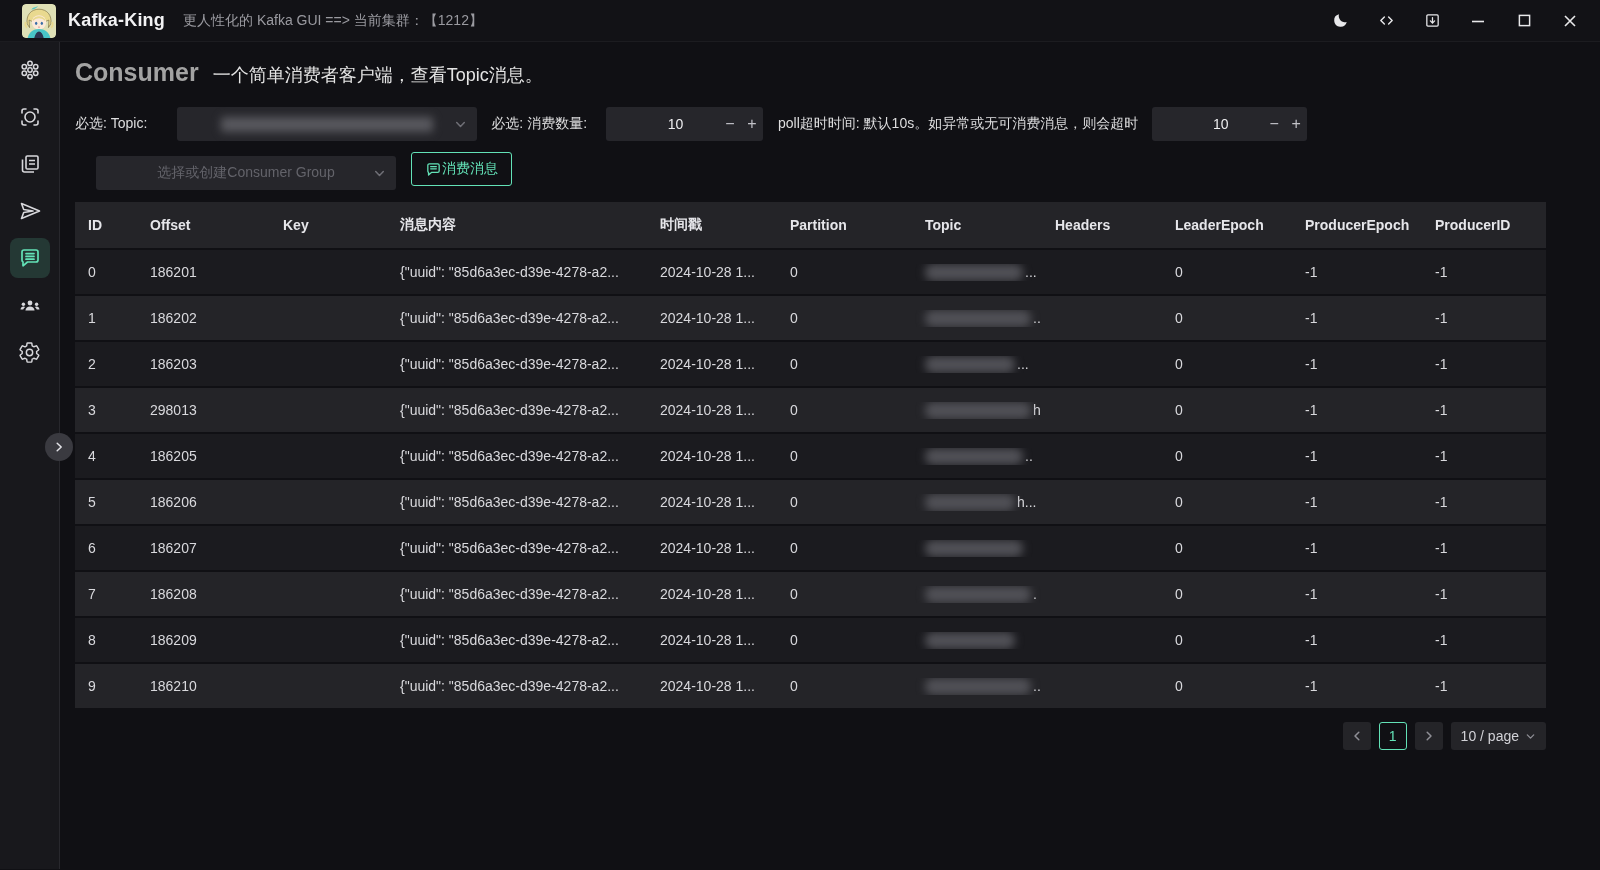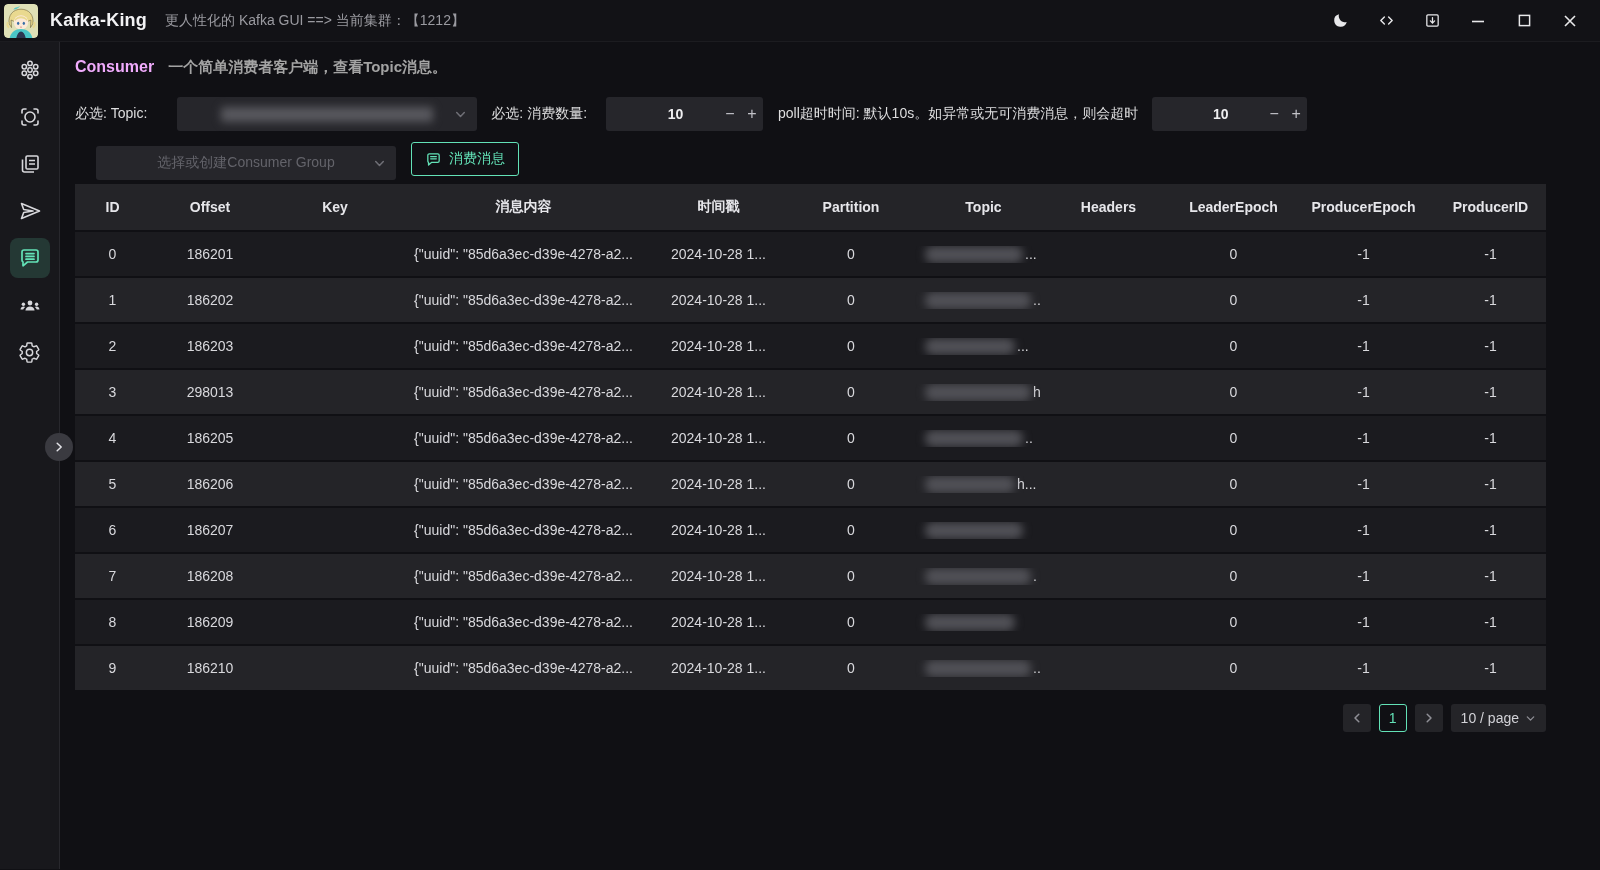--- a/index.html
+++ b/index.html
@@ -6,21 +6,21 @@
   html,body { width:1600px; height:870px; overflow:hidden; }
   body {
     background:#101014;
     font-family:"Liberation Sans","DejaVu Sans",sans-serif;
     color:#e2e2e6;
     font-size:14px;
   }
   
   .titlebar {
     height:42px; background:#121216; display:flex; align-items:center;
-    padding-left:4px; border-bottom:1px solid #1c1c20;
+    padding-left:22px; border-bottom:1px solid #1c1c20;
   }
   .avatar { width:34px; height:34px; border-radius:4px; overflow:hidden; flex:0 0 auto; }
   .app-name { font-size:18px; font-weight:bold; color:#f2f2f4; margin-left:12px; letter-spacing:.2px; }
   .app-subtitle { font-size:14px; color:#9a9aa0; margin-left:18px; }
   .win-controls { margin-left:auto; display:flex; align-items:center; gap:14px; padding-right:14px; }
   .win-btn { width:32px; height:30px; display:flex; align-items:center; justify-content:center; cursor:pointer; border-radius:4px; }
   
   .app-body { display:flex; height:827px; position:relative; }
   .sidebar {
     width:60px; background:#18181c; border-right:1px solid #28282d;
@@ -28,48 +28,48 @@
   }
   .side-item { width:40px; height:40px; border-radius:8px; display:flex; align-items:center; justify-content:center; cursor:pointer; }
   .side-item.active { background:rgba(99,226,183,0.16); }
   .collapse-toggle {
     position:absolute; left:45px; top:391px; width:28px; height:28px; border-radius:50%;
     background:#3a3a40; display:flex; align-items:center; justify-content:center; z-index:5; cursor:pointer;
   }
   
   .main { flex:1; padding:0 54px 0 15px; }
   .page-head { margin-top:16px; display:flex; align-items:baseline; gap:14px; }
-  .page-title { font-size:16px; font-weight:bold; color:#f0abfc; }
-  .page-subtitle { font-size:15px; color:#a3a3a3; font-weight:bold; }
+  .page-title { font-size:25px; font-weight:bold; color:#a3a3a3; }
+  .page-subtitle { font-size:18px; color:#e5e5e5; font-weight:normal; }
   .form-row { display:flex; align-items:center; margin-top:20px; font-size:14px; color:#dededf; }
   .form-row.second { margin-top:7px; }
   .lbl { white-space:nowrap; }
   .select-box {
     height:34px; background:#26262b; border-radius:3px; position:relative;
     display:flex; align-items:center; cursor:pointer;
   }
   .select-box .chev { position:absolute; right:10px; }
   .topic-select { width:300px; margin-left:30px; justify-content:center; }
   .group-select { width:300px; margin-left:21px; justify-content:center;margin-top:8px; }
   .placeholder-text { color:#63636a; font-size:14px; }
   .blur-pill { background:#58585e; border-radius:2px; filter:blur(4px); }
   .topic-blur { width:212px; height:15px; }
   .spinner {
     height:34px; background:#26262b; border-radius:3px; display:flex; align-items:center; cursor:text;
   }
-  .spinner .val { flex:1; text-align:center; color:#eeeef0; padding-left:26px;font-weight:bold; }
+  .spinner .val { flex:1; text-align:center; color:#eeeef0; padding-left:26px; }
   .spinner .step { width:22px; text-align:center; color:#c2c2c8; font-size:16px; cursor:pointer; user-select:none; }
   .spin-qty { width:157px; margin-left:19px; margin-right:15px; }
   .spin-poll { width:155px; margin-left:14px; }
   .consume-btn {
     margin-left:15px; height:34px; padding:0 13px; border:1px solid #63e2b7; border-radius:3px;
-    background:transparent; color:#63e2b7; font-size:14px; display:flex; align-items:center; gap:7px; cursor:pointer;
+    background:transparent; color:#63e2b7; font-size:14px; display:flex; align-items:center; cursor:pointer;
   }
   
-  .table { margin-top:4px; width:1471px;text-align:center; }
+  .table { margin-top:12px; width:1471px; }
   .tgrid {
     display:grid;
     grid-template-columns:62px 133px 117px 260px 130px 135px 130px 120px 130px 130px 1fr;
     align-items:center;
   }
   .thead { background:#242428; height:46px; color:#e6e6ea; font-weight:bold; }
   .trow { height:44px; margin-top:2px; color:#d9d9dd; cursor:default; }
   .trow.even { background:#1b1b1f; }
   .trow.odd  { background:#242428; }
   .cell { padding-left:13px; white-space:nowrap; overflow:hidden; text-overflow:clip; }

